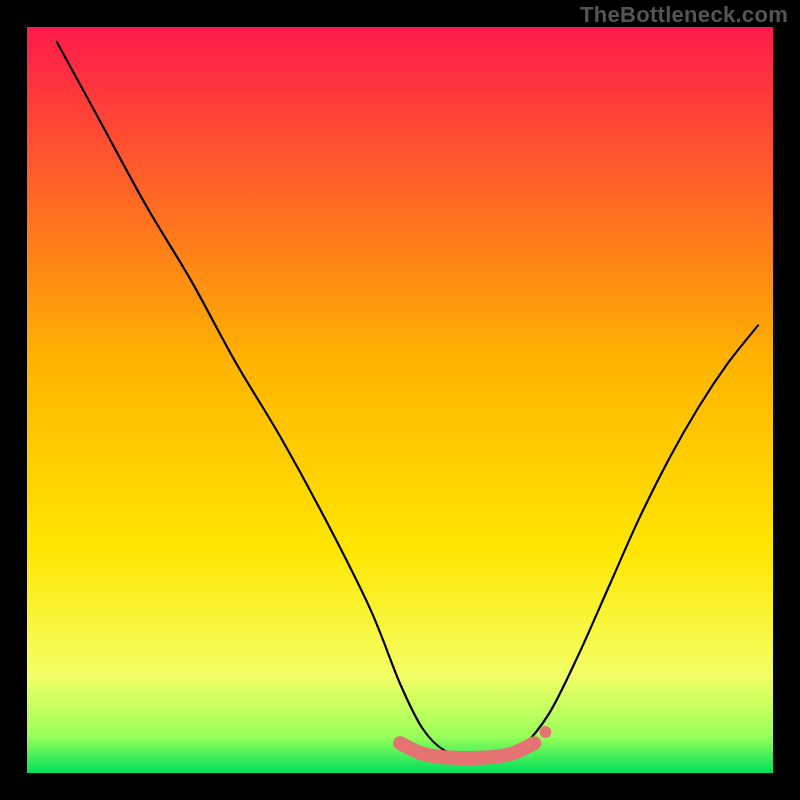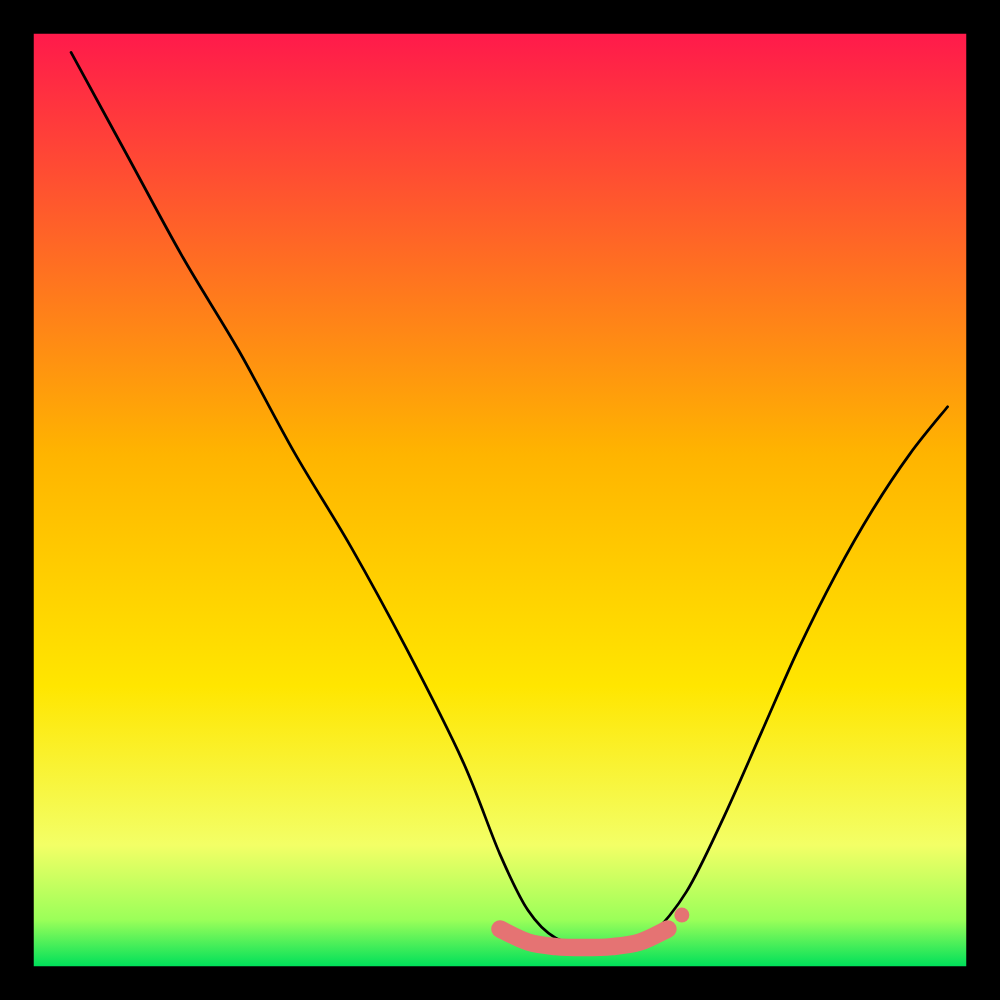--- a/index.html
+++ b/index.html
@@ -28,20 +28,21 @@
   }
   svg {
     display: block;
   }
 </style>
 </head>
 <body>
 
 <div class="chart-wrap">
 
+  <div class="watermark">TheBottleneck.com</div>
 
   <svg id="chart-svg" width="800" height="800" viewBox="0 0 800 800">
     <defs>
       <linearGradient id="bg-grad" x1="0" y1="0" x2="0" y2="1">
           <stop offset="0%" stop-color="#ff1a4b"></stop>
           <stop offset="45%" stop-color="#ffb400"></stop>
           <stop offset="70%" stop-color="#ffe600"></stop>
           <stop offset="87%" stop-color="#f3ff66"></stop>
           <stop offset="95%" stop-color="#9bff59"></stop>
           <stop offset="100%" stop-color="#00e05a"></stop>

